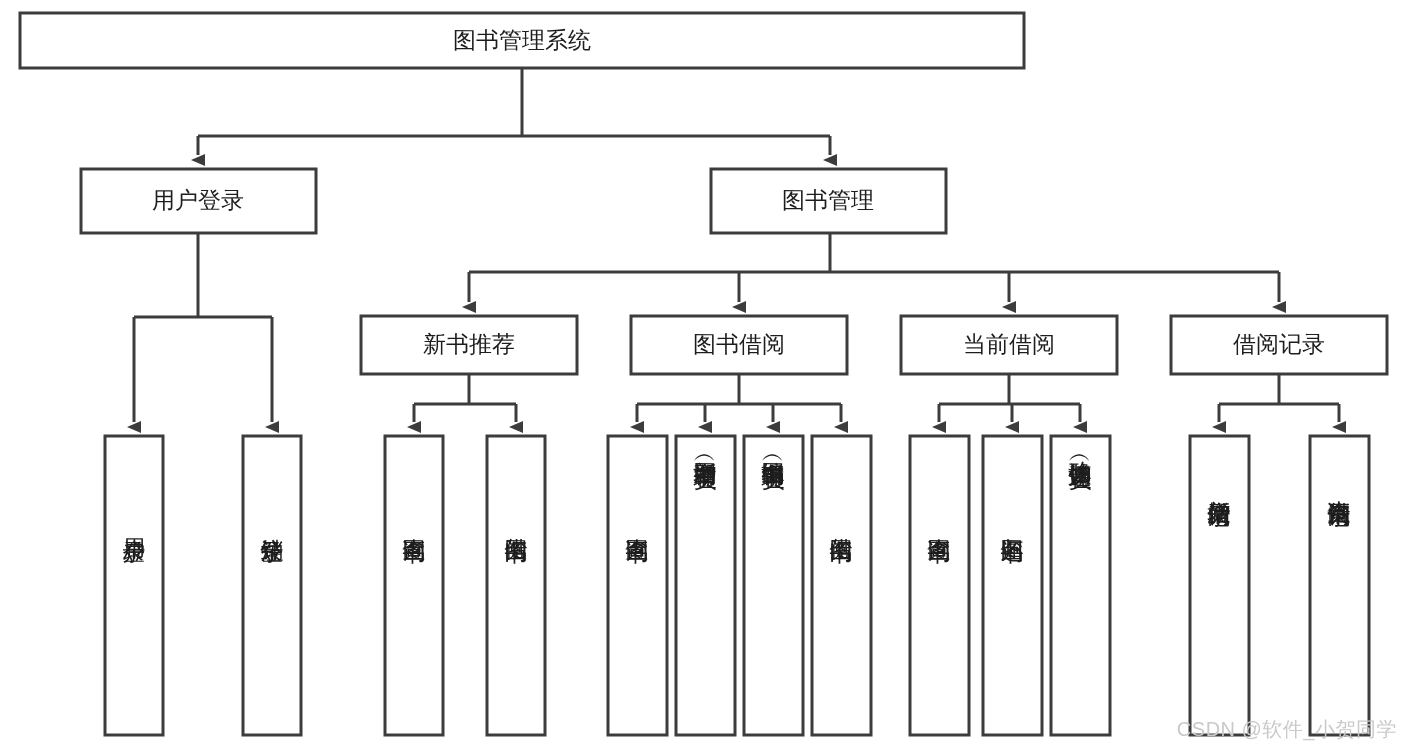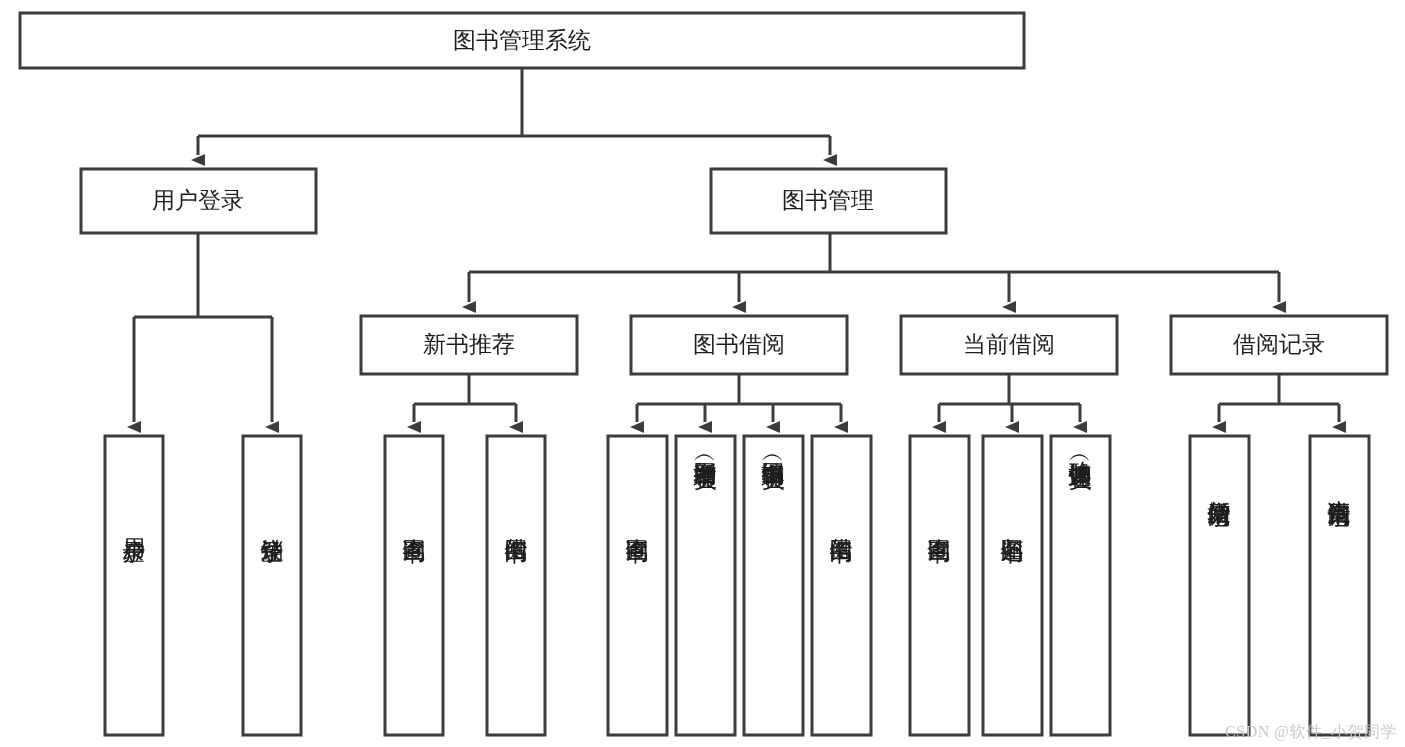--- a/index.html
+++ b/index.html
@@ -59,22 +59,22 @@
     text-orientation: upright;
     letter-spacing: 1px;
     white-space: nowrap;
     text-align: left;
     pointer-events: none;
   }
   .watermark {
     position: absolute;
     right: 8px;
     bottom: 4px;
-    font-family: Liberation Serif, serif;
-    font-size: 16px;
+    font-family: Liberation Sans, sans-serif;
+    font-size: 20px;
     color: #c9c9c9;
     white-space: nowrap;
     letter-spacing: 0.5px;
   }
 </style>
 </head>
 <body>
 
 <div id="diagram-root">
 

